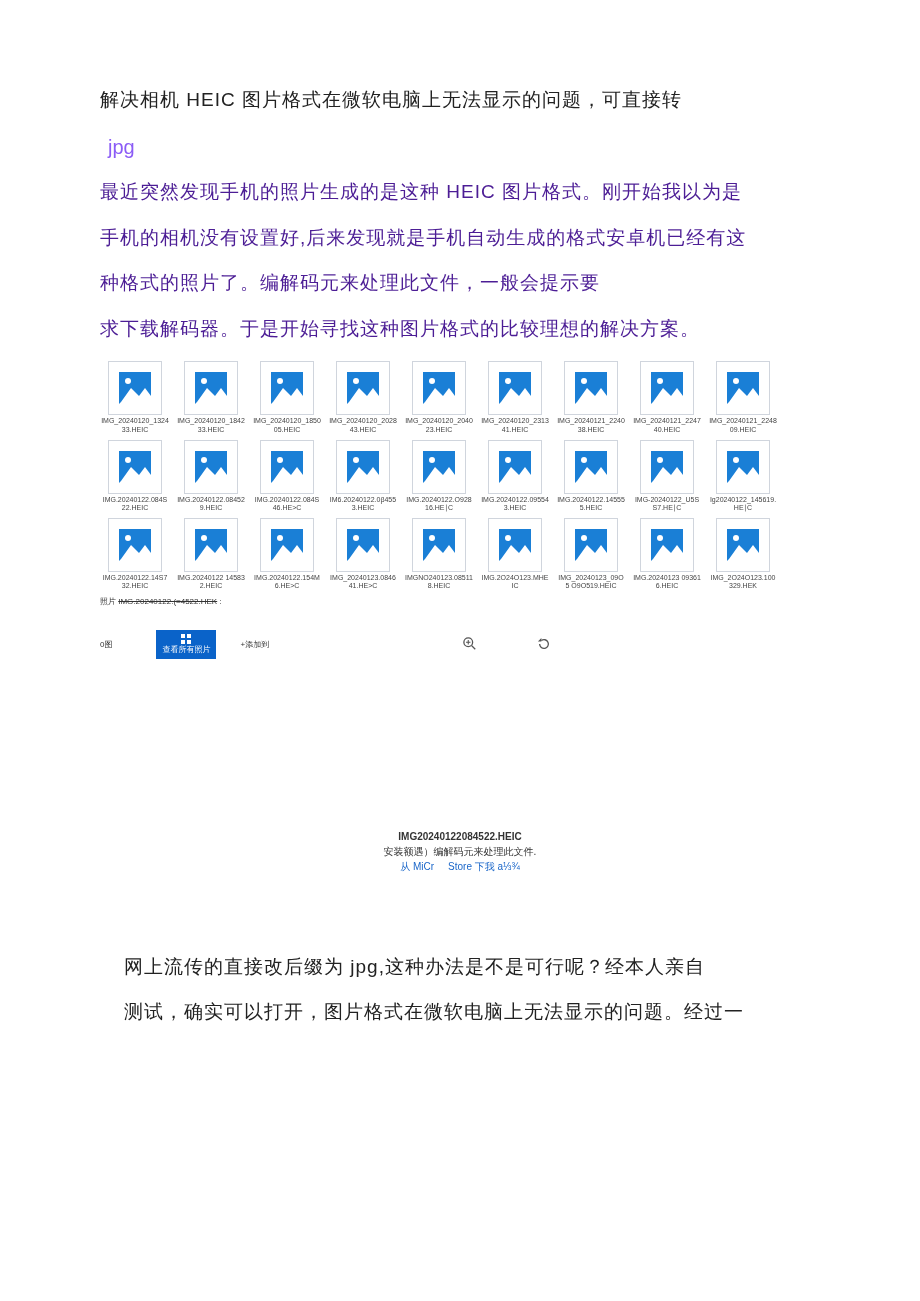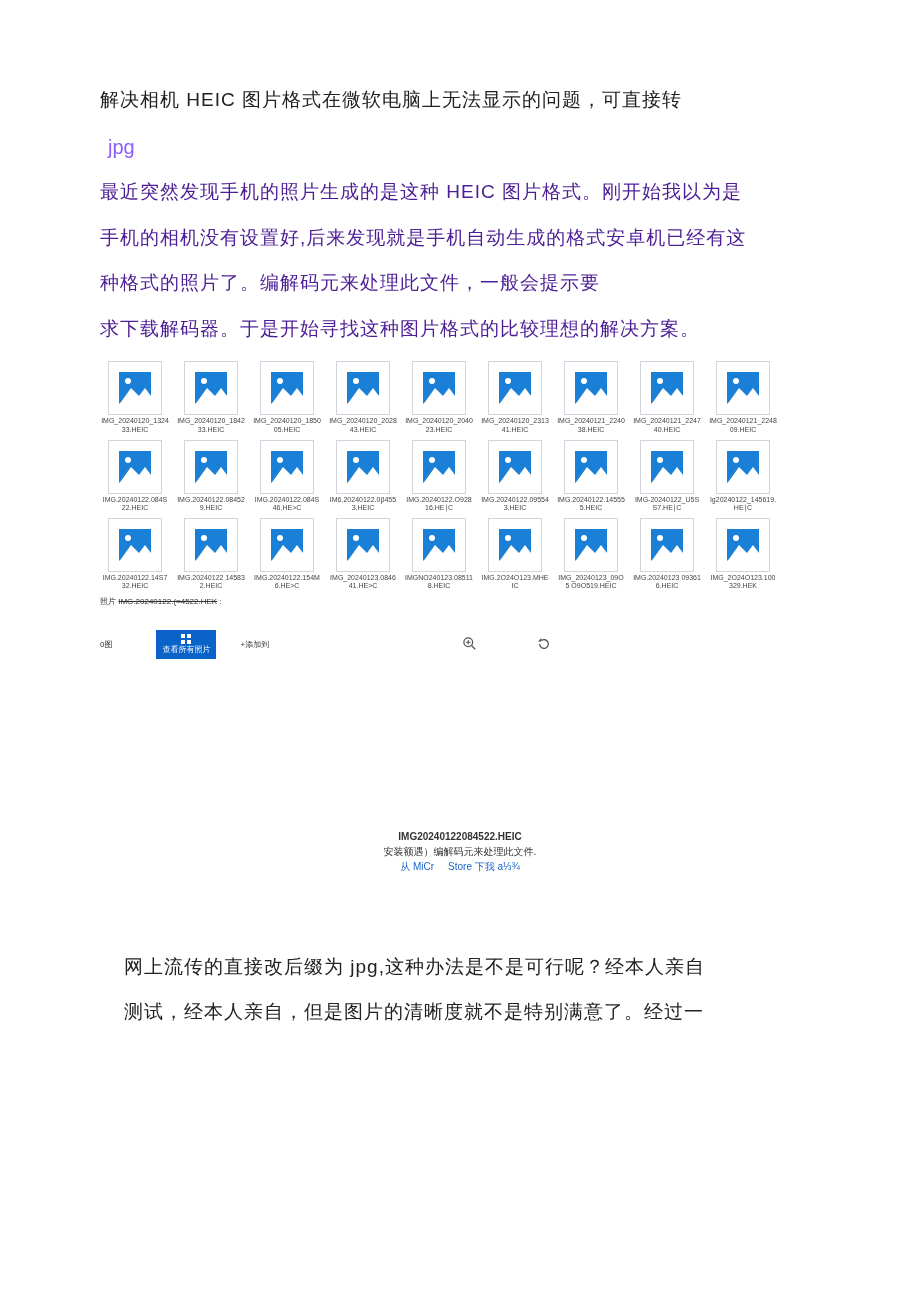--- a/index.html
+++ b/index.html
@@ -441,16 +441,16 @@
     <div>安装额遇）编解码元来处理此文件.</div>
     <div>
       <span class="lnk">从 MiCr</span>
       &nbsp;&nbsp;&nbsp;
       <span class="lnk">Store 下我 a⅓¾</span>
     </div>
   </div>
 
   <div class="para2">
     <span>网上流传的直接改后缀为 jpg,这种办法是不是可行呢？经本人亲自</span><br>
-    <span>测试，经本人亲自，但是图片的清晰度就不是特别满意了。经过一</span>
+    <span>测试，确实可以打开，图片格式在微软电脑上无法显示的问题。经过一</span>
   </div>
 
 </div>
 
 </body></html>

